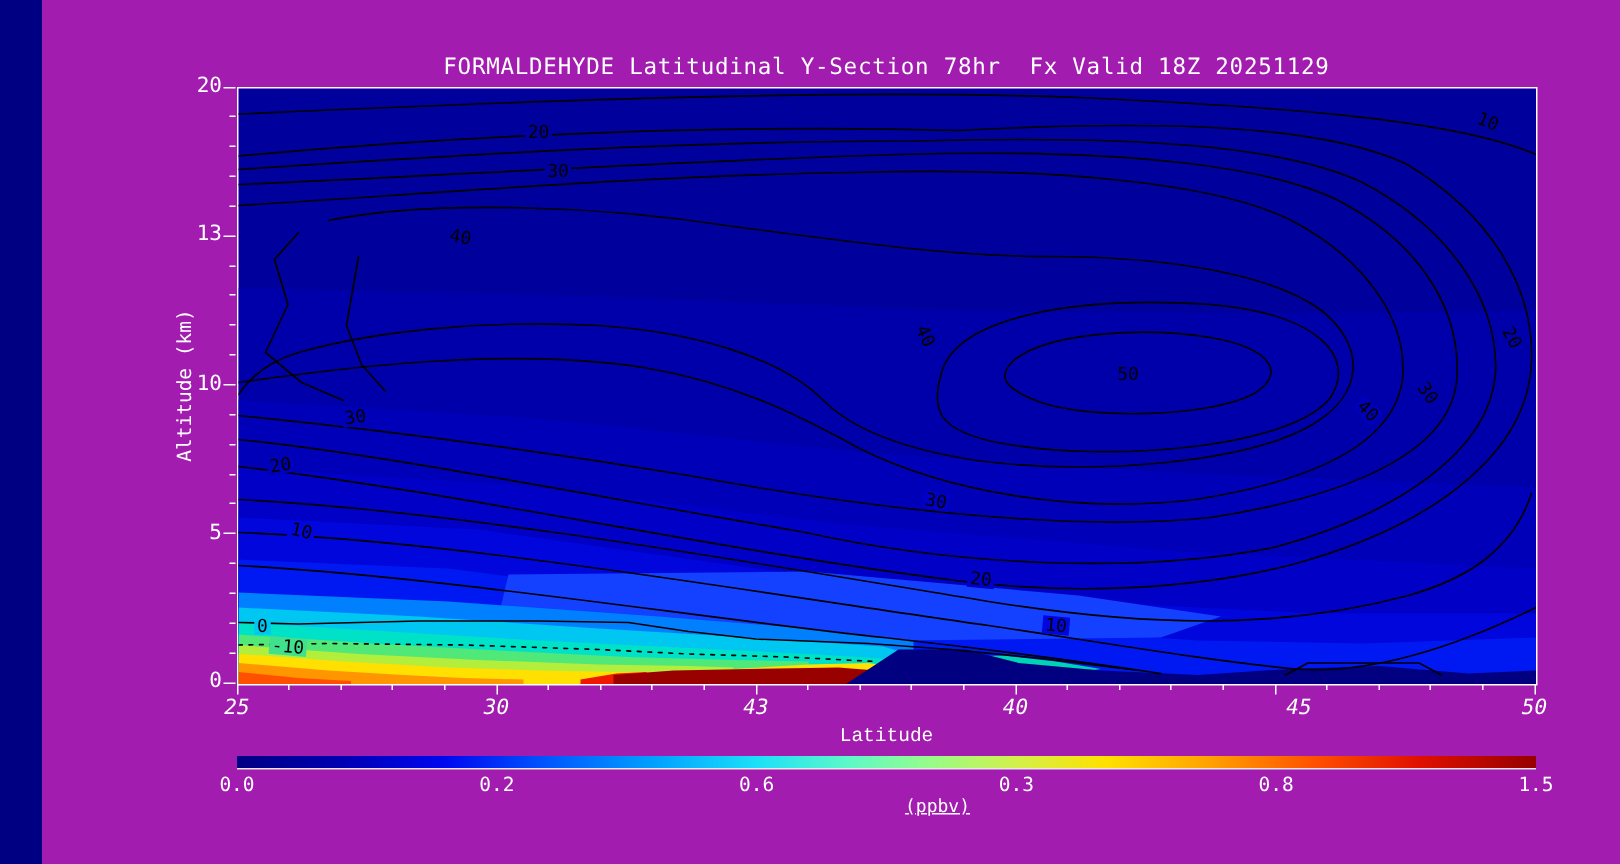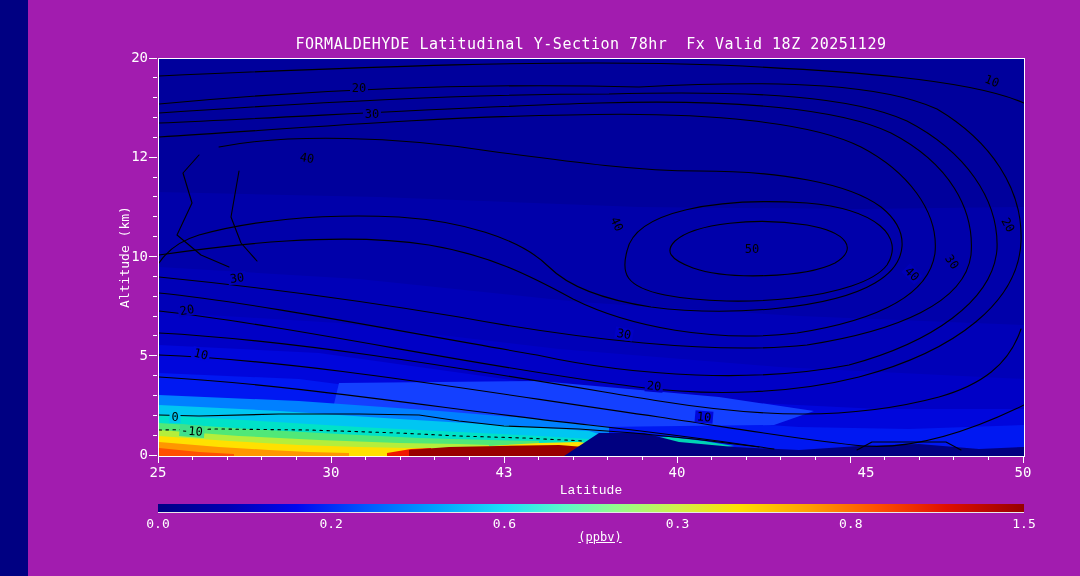--- a/index.html
+++ b/index.html
@@ -23,35 +23,35 @@
   .ylabel{
     position:absolute;left:96px;top:257px;color:#ffffff;font-size:13px;
     transform:translate(-50%,-50%) rotate(-90deg);white-space:nowrap;
   }
   .xlabel{
     position:absolute;left:563px;top:483px;color:#ffffff;font-size:13px;
     transform:translateX(-50%);white-space:nowrap;font-family:Liberation Mono, monospace;
   }
   .tick{position:absolute;background:#ffffff;}
   .xtick-label{
-    position:absolute;width:40px;text-align:center;color:#ffffff;font-size:14px;
+    position:absolute;width:40px;text-align:center;color:#ffffff;font-size:14px;font-style:italic;
   }
   .ytick-label{
     position:absolute;width:30px;text-align:right;color:#ffffff;font-size:14px;
   }
   .colorbar{
     position:absolute;left:130px;top:504px;width:866px;height:8px;
     border-bottom:1px solid #e8e8e8;
   }
   .cbar-label{
     position:absolute;top:516px;width:44px;margin-left:-22px;
     text-align:center;color:#ffffff;font-size:13px;
   }
   .cbar-unit{
-    position:absolute;left:572px;top:530px;transform:translateX(-50%);
+    position:absolute;left:597px;top:530px;transform:translateX(-50%);
     color:#ffffff;font-size:12px;text-decoration:underline;
   }
   .footer{
     position:absolute;left:137px;top:541px;color:#ffffff;font-size:19px;
     letter-spacing:.5px;white-space:pre;
   }
 </style>
 </head>
 <body>
 
@@ -223,21 +223,21 @@
       <div class="tick" style="left: 125px; top: 315.55px; width: 4px; height: 1px;"></div>
       <div class="tick" style="left: 125px; top: 295.7px; width: 4px; height: 1px;"></div>
       <div class="tick" style="left: 125px; top: 275.85px; width: 4px; height: 1px;"></div>
       <div class="tick" style="left: 121px; top: 256px; width: 8px; height: 1px;"></div>
       <div class="ytick-label" style="left: 90px; top: 247.5px;">10</div>
       <div class="tick" style="left: 125px; top: 236.15px; width: 4px; height: 1px;"></div>
       <div class="tick" style="left: 125px; top: 216.3px; width: 4px; height: 1px;"></div>
       <div class="tick" style="left: 125px; top: 196.45px; width: 4px; height: 1px;"></div>
       <div class="tick" style="left: 125px; top: 176.6px; width: 4px; height: 1px;"></div>
       <div class="tick" style="left: 121px; top: 156.75px; width: 8px; height: 1px;"></div>
-      <div class="ytick-label" style="left: 90px; top: 148.25px;">12</div>
+      <div class="ytick-label" style="left: 90px; top: 148.25px;">13</div>
       <div class="tick" style="left: 125px; top: 136.9px; width: 4px; height: 1px;"></div>
       <div class="tick" style="left: 125px; top: 117.05px; width: 4px; height: 1px;"></div>
       <div class="tick" style="left: 125px; top: 97.2px; width: 4px; height: 1px;"></div>
       <div class="tick" style="left: 125px; top: 77.35px; width: 4px; height: 1px;"></div>
       <div class="tick" style="left: 121px; top: 57.5px; width: 8px; height: 1px;"></div>
       <div class="ytick-label" style="left: 90px; top: 49px;">20</div>
     </div>
 
   <div class="colorbar" id="colorbar" style="background: linear-gradient(to right, rgb(0, 0, 132) 0%, rgb(0, 0, 178) 8%, rgb(0, 8, 240) 16%, rgb(0, 88, 255) 24%, rgb(0, 160, 255) 32%, rgb(28, 224, 248) 40%, rgb(92, 248, 200) 47%, rgb(148, 252, 140) 53%, rgb(210, 240, 74) 60%, rgb(255, 224, 0) 67%, rgb(255, 160, 0) 75%, rgb(255, 80, 0) 83%, rgb(224, 16, 0) 91%, rgb(150, 0, 0) 100%);"></div>
   <div id="cbar-labels">

